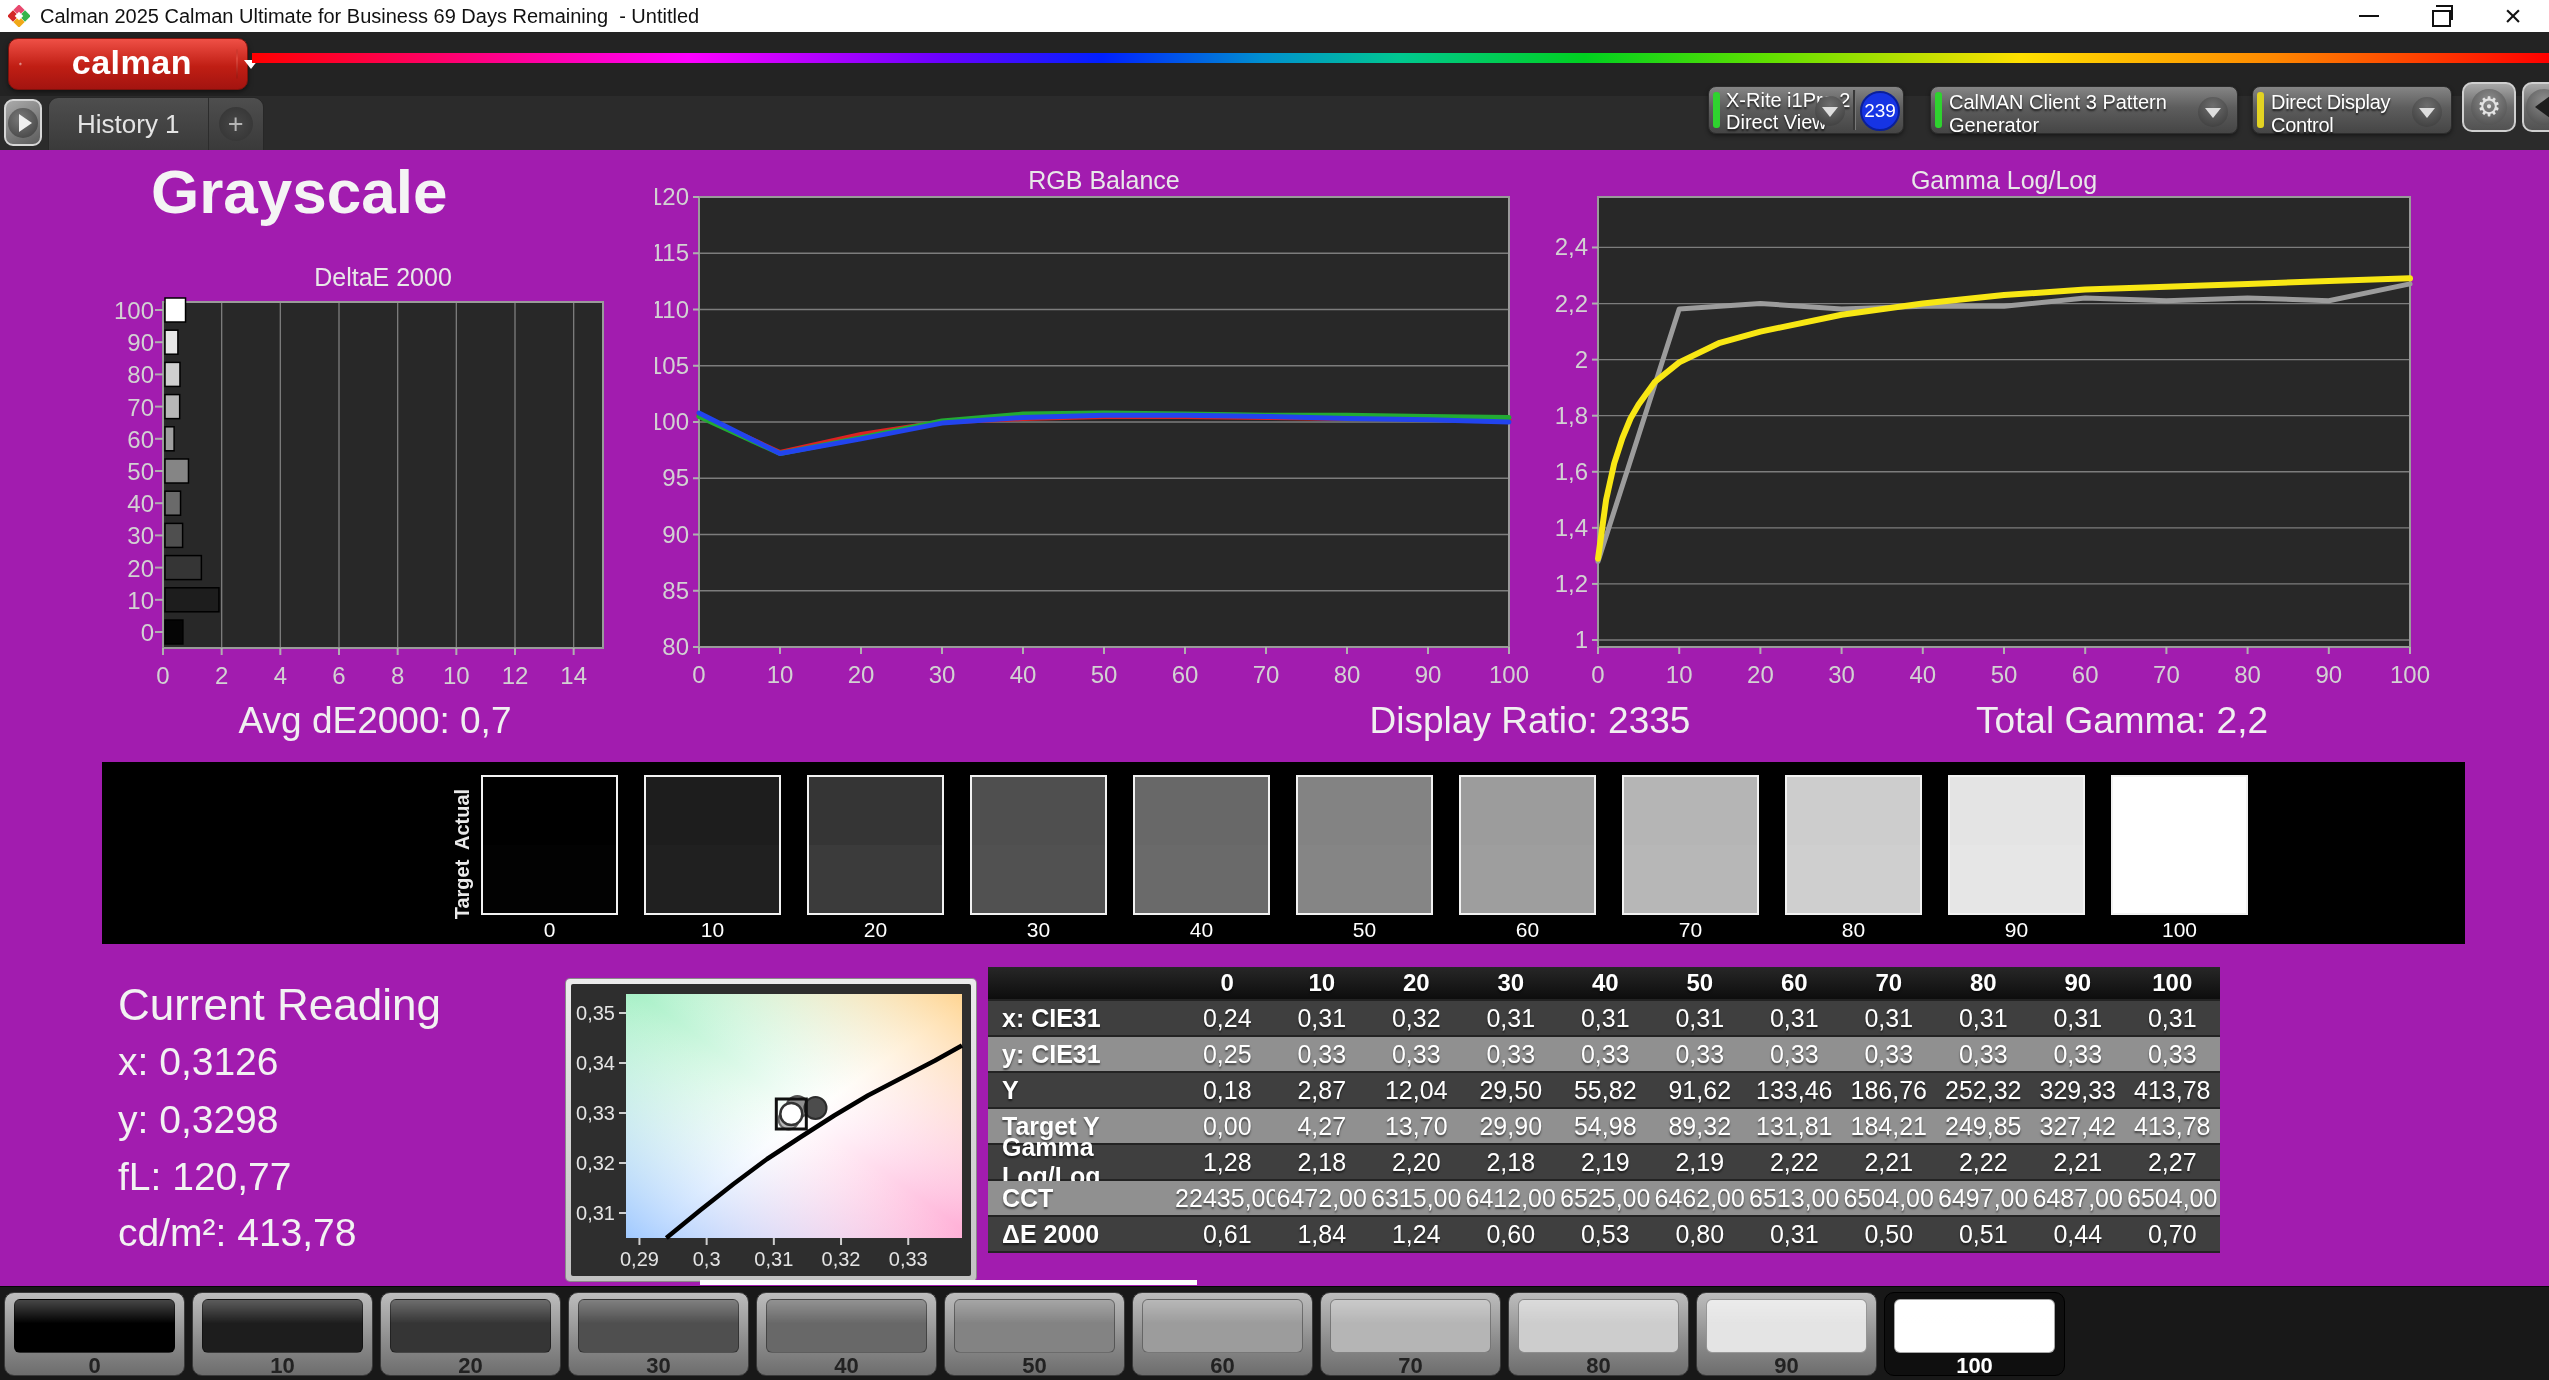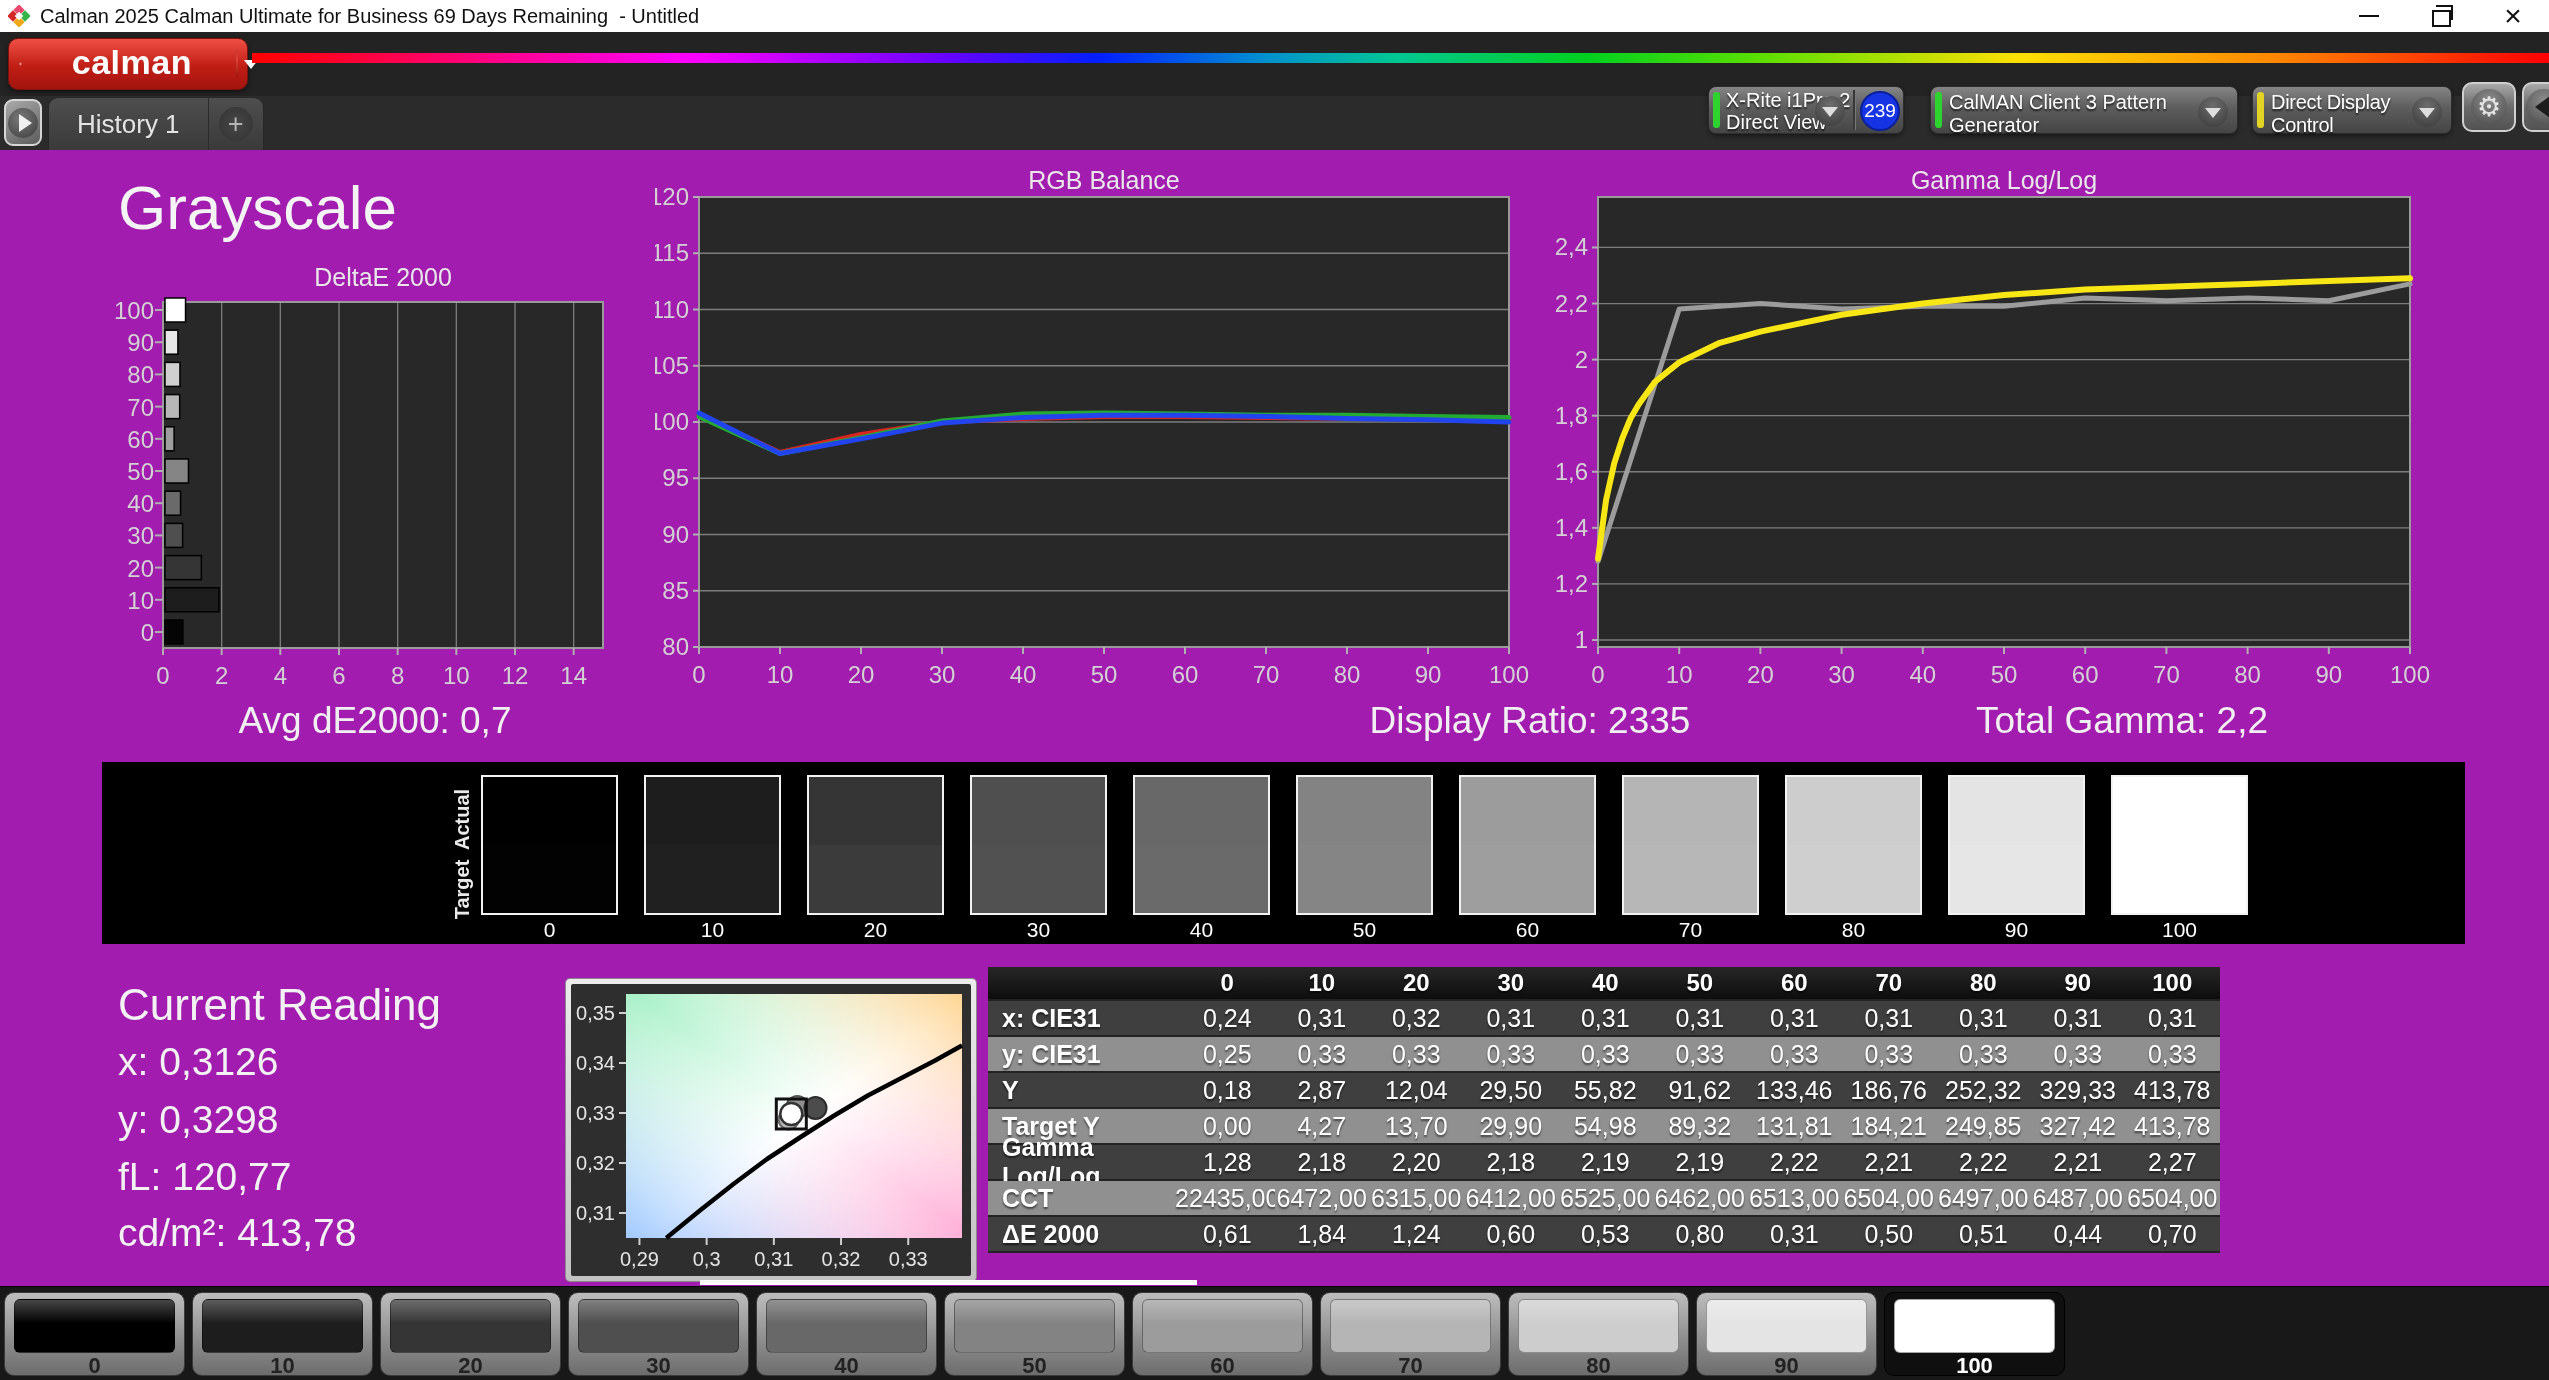--- a/index.html
+++ b/index.html
@@ -77,21 +77,21 @@
   .iconbtn .cir { width:36px; height:36px; border-radius:50%;
                   background:radial-gradient(circle at 50% 32%,#8d8d8d,#474747);
                   display:flex; align-items:center; justify-content:center; }
   .gearbtn { left:2462px; width:54px; }
   .gear-g { font-size:27px; color:#e4e4e4; }
   .collapsebtn { left:2522px; width:44px; }
   .tri-left { width:0; height:0; border-top:11px solid transparent; border-bottom:11px solid transparent;
               border-right:15px solid #1d1d1d; margin-right:3px; }
 
   
-  .page-title { position:absolute; left:118px; top:156px; font-size:62px; font-weight:400; color:#f4f4f4;margin-top:16px; }
+  .page-title { position:absolute; left:151px; top:156px; font-size:62px; font-weight:700; color:#f4f4f4; }
   .chart { position:absolute; }
   #chart-deltae { left:110px; top:262px; }
   #chart-rgb    { left:655px; top:165px; }
   #chart-gamma  { left:1553px; top:165px; }
   .ch-title { fill:#e8e8e8; font-size:25px; text-anchor:middle; }
   .plotbg { fill:#282828; }
   .plotborder { fill:none; stroke:#9a9a9a; stroke-width:2; }
   .grid { stroke:#7d7d7d; stroke-width:1.3; }
   .tick { stroke:#b0b0b0; stroke-width:2; }
   .ticklab { fill:#d2d2d2; font-size:24px; }

